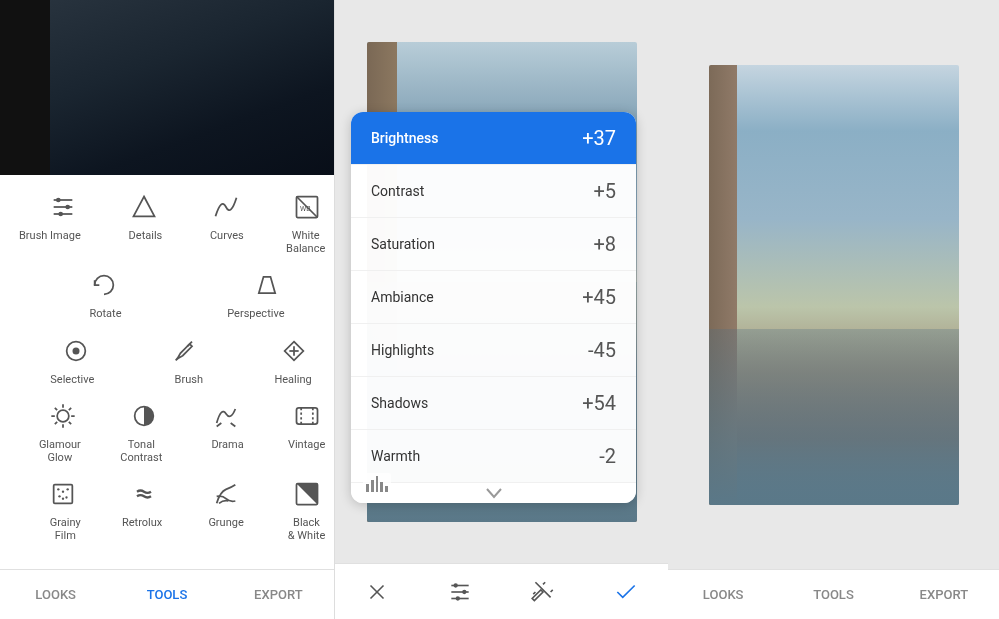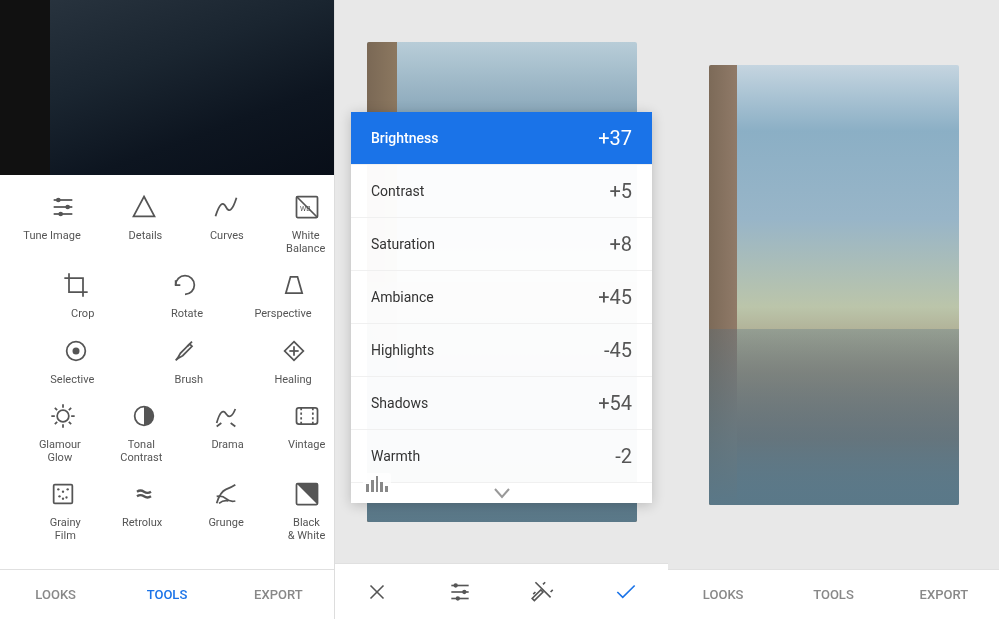--- a/index.html
+++ b/index.html
@@ -128,23 +128,23 @@
       left: 0; bottom: 0;
       width: 100%; height: 50%;
       background: linear-gradient(180deg, rgba(100,140,160,0.3) 0%, #6e8898 40%, #5a7888 100%);
     }
 
     
     .adjustment-panel {
       position: absolute;
       bottom: 60px;
       left: 16px;
-      right: 16px;
+      right: 32px;
       background: rgba(255,255,255,0.97);
-      border-radius: 0;
+      border-radius: 12px;
       box-shadow: 0 2px 12px rgba(0,0,0,0.2);
       overflow: hidden;
     }
     .adj-row {
       display: flex;
       align-items: center;
       justify-content: space-between;
       padding: 14px 20px;
       border-bottom: 1px solid #f0f0f0;
       font-size: 14px;
@@ -284,21 +284,21 @@
         <div class="tool-icon">
           <svg viewBox="0 0 24 24">
               <line x1="4" y1="6" x2="20" y2="6"></line>
               <line x1="4" y1="12" x2="20" y2="12"></line>
               <line x1="4" y1="18" x2="20" y2="18"></line>
               <circle cx="8" cy="6" r="2" fill="#555" stroke="none"></circle>
               <circle cx="16" cy="12" r="2" fill="#555" stroke="none"></circle>
               <circle cx="10" cy="18" r="2" fill="#555" stroke="none"></circle>
             </svg>
         </div>
-        <span class="tool-label">Tune Image</span>
+        <span class="tool-label">Brush Image</span>
       </div>
       <div class="tool-item">
         <div class="tool-icon">
           <svg viewBox="0 0 24 24">
               <polygon points="12,3 21,20 3,20" stroke="#555" fill="none"></polygon>
             </svg>
         </div>
         <span class="tool-label">Details</span>
       </div>
       <div class="tool-item">
@@ -315,29 +315,20 @@
               <rect x="3" y="3" width="18" height="18" rx="1"></rect>
               <path d="M3 3 L21 21" stroke="#555"></path>
               <text x="6" y="15" font-size="6" fill="#555" stroke="none">WB</text>
             </svg>
         </div>
         <span class="tool-label" style="text-align:center">White<br>Balance</span>
       </div>
     </div>
 
     <div class="tools-row">
-      <div class="tool-item">
-        <div class="tool-icon">
-          <svg viewBox="0 0 24 24">
-              <path d="M6 2 L6 18 L22 18"></path>
-              <path d="M2 6 L18 6 L18 22"></path>
-            </svg>
-        </div>
-        <span class="tool-label">Crop</span>
-      </div>
       <div class="tool-item">
         <div class="tool-icon">
           <svg viewBox="0 0 24 24">
               <path d="M4 12 A8 8 0 1 1 12 20"></path>
               <polyline points="4,8 4,12 8,12"></polyline>
             </svg>
         </div>
         <span class="tool-label">Rotate</span>
       </div>
       <div class="tool-item">

